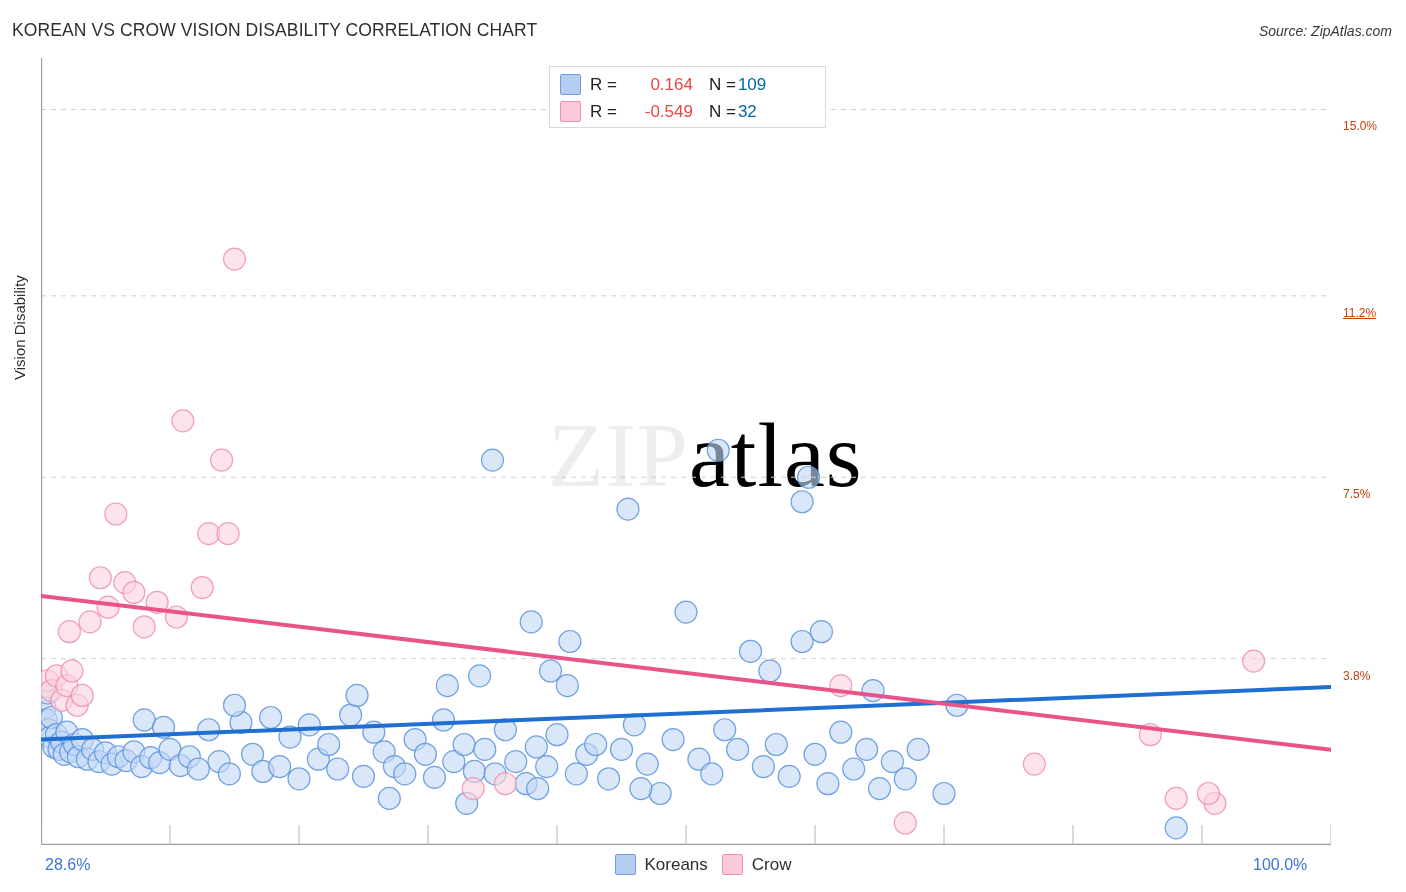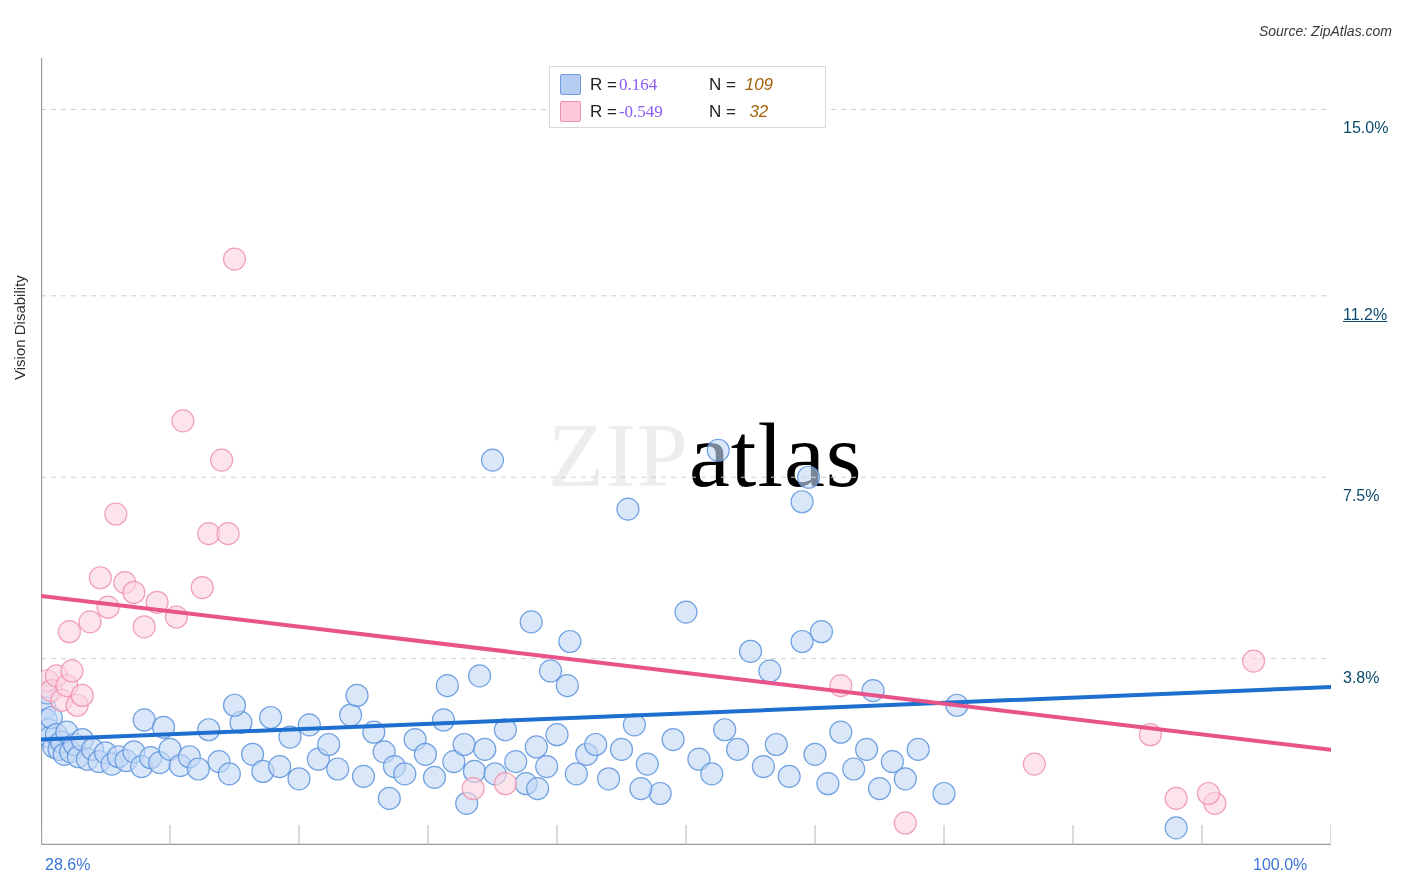--- a/index.html
+++ b/index.html
@@ -55,22 +55,22 @@
     width: 1290px;
     height: 787px;
   }
   .plot-svg {
     position: absolute;
     left: 0;
     top: 0;
   }
   .ylabel {
     position: absolute;
-    font-size: 16px;
-    color: #0c4a6e;
+    font-size: 12px;
+    color: #c2410c;
     white-space: nowrap;
     text-align: right;
   }
   .xlabel {
     position: absolute;
     font-size: 16px;
     color: #3d74d6;
     white-space: nowrap;
     bottom: 18px;
   }
@@ -97,35 +97,33 @@
     width: 19px;
     height: 19px;
     border-radius: 2px;
     margin-right: 9px;
     flex: 0 0 auto;
   }
   .sw-blue { background: #b5cdf0; border: 1px solid #6f9de0; }
   .sw-pink { background: #fbc9d8; border: 1px solid #ee91ad; }
   .lg-r { color: #222; }
   .lg-val {
-    color: #8b5cf6;
+    color: #ef4444;
     width: 74px;
+    text-align: right;
+    display: inline-block;
+    margin-left: 2px;
+  }
+  .lg-n { color: #222; margin-left: 16px; }
+  .lg-nval {
+    color: #0369a1;
+    width: 42px;
     text-align: left;
     display: inline-block;
     margin-left: 2px;
-    font-family: Liberation Serif, serif;
-  }
-  .lg-n { color: #222; margin-left: 16px; }
-  .lg-nval {
-    color: #a16207;
-    width: 42px;
-    text-align: center;
-    display: inline-block;
-    margin-left: 2px;
-    font-style: italic;
   }
   .watermark {
     position: absolute;
     left: 548px;
     top: 402px;
     font-family: "Liberation Serif", serif;
     font-size: 92px;
     letter-spacing: 1px;
     pointer-events: none;
     user-select: none;
@@ -148,20 +146,21 @@
   .bl-item { display: flex; align-items: center; gap: 9px; }
   .bl-swatch {
     width: 19px; height: 19px; border-radius: 2px;
   }
 </style>
 </head>
 <body>
 
 <div id="root">
 
+  <div class="chart-title">KOREAN VS CROW VISION DISABILITY CORRELATION CHART</div>
   <div class="source-note">Source: ZipAtlas.com</div>
 
   <div class="y-axis-title">Vision Disability</div>
 
   <div class="watermark"><span class="wm-zip">ZIP</span><span class="wm-atlas">atlas</span></div>
 
   <div class="plot">
     <svg class="plot-svg" id="plot-svg" width="1290" height="787">
         <line x1="0" x2="1290" y1="600.6697819314642" y2="600.6697819314642" stroke="#cfcfcf" stroke-width="1" stroke-dasharray="5 5"></line>
         <line x1="0" x2="1290" y1="419.2429906542056" y2="419.2429906542056" stroke="#cfcfcf" stroke-width="1" stroke-dasharray="5 5"></line>
@@ -363,14 +362,24 @@
     </div>
     <div class="legend-row">
       <span class="legend-swatch sw-pink"></span>
       <span class="lg-r">R =</span>
       <span class="lg-val">-0.549</span>
       <span class="lg-n">N =</span>
       <span class="lg-nval">32</span>
     </div>
   </div>
 
+  <div class="bottom-legend">
+    <div class="bl-item">
+      <span class="bl-swatch sw-blue"></span>
+      <span>Koreans</span>
+    </div>
+    <div class="bl-item">
+      <span class="bl-swatch sw-pink"></span>
+      <span>Crow</span>
+    </div>
+  </div>
 
 </div>
 
 </body></html>

